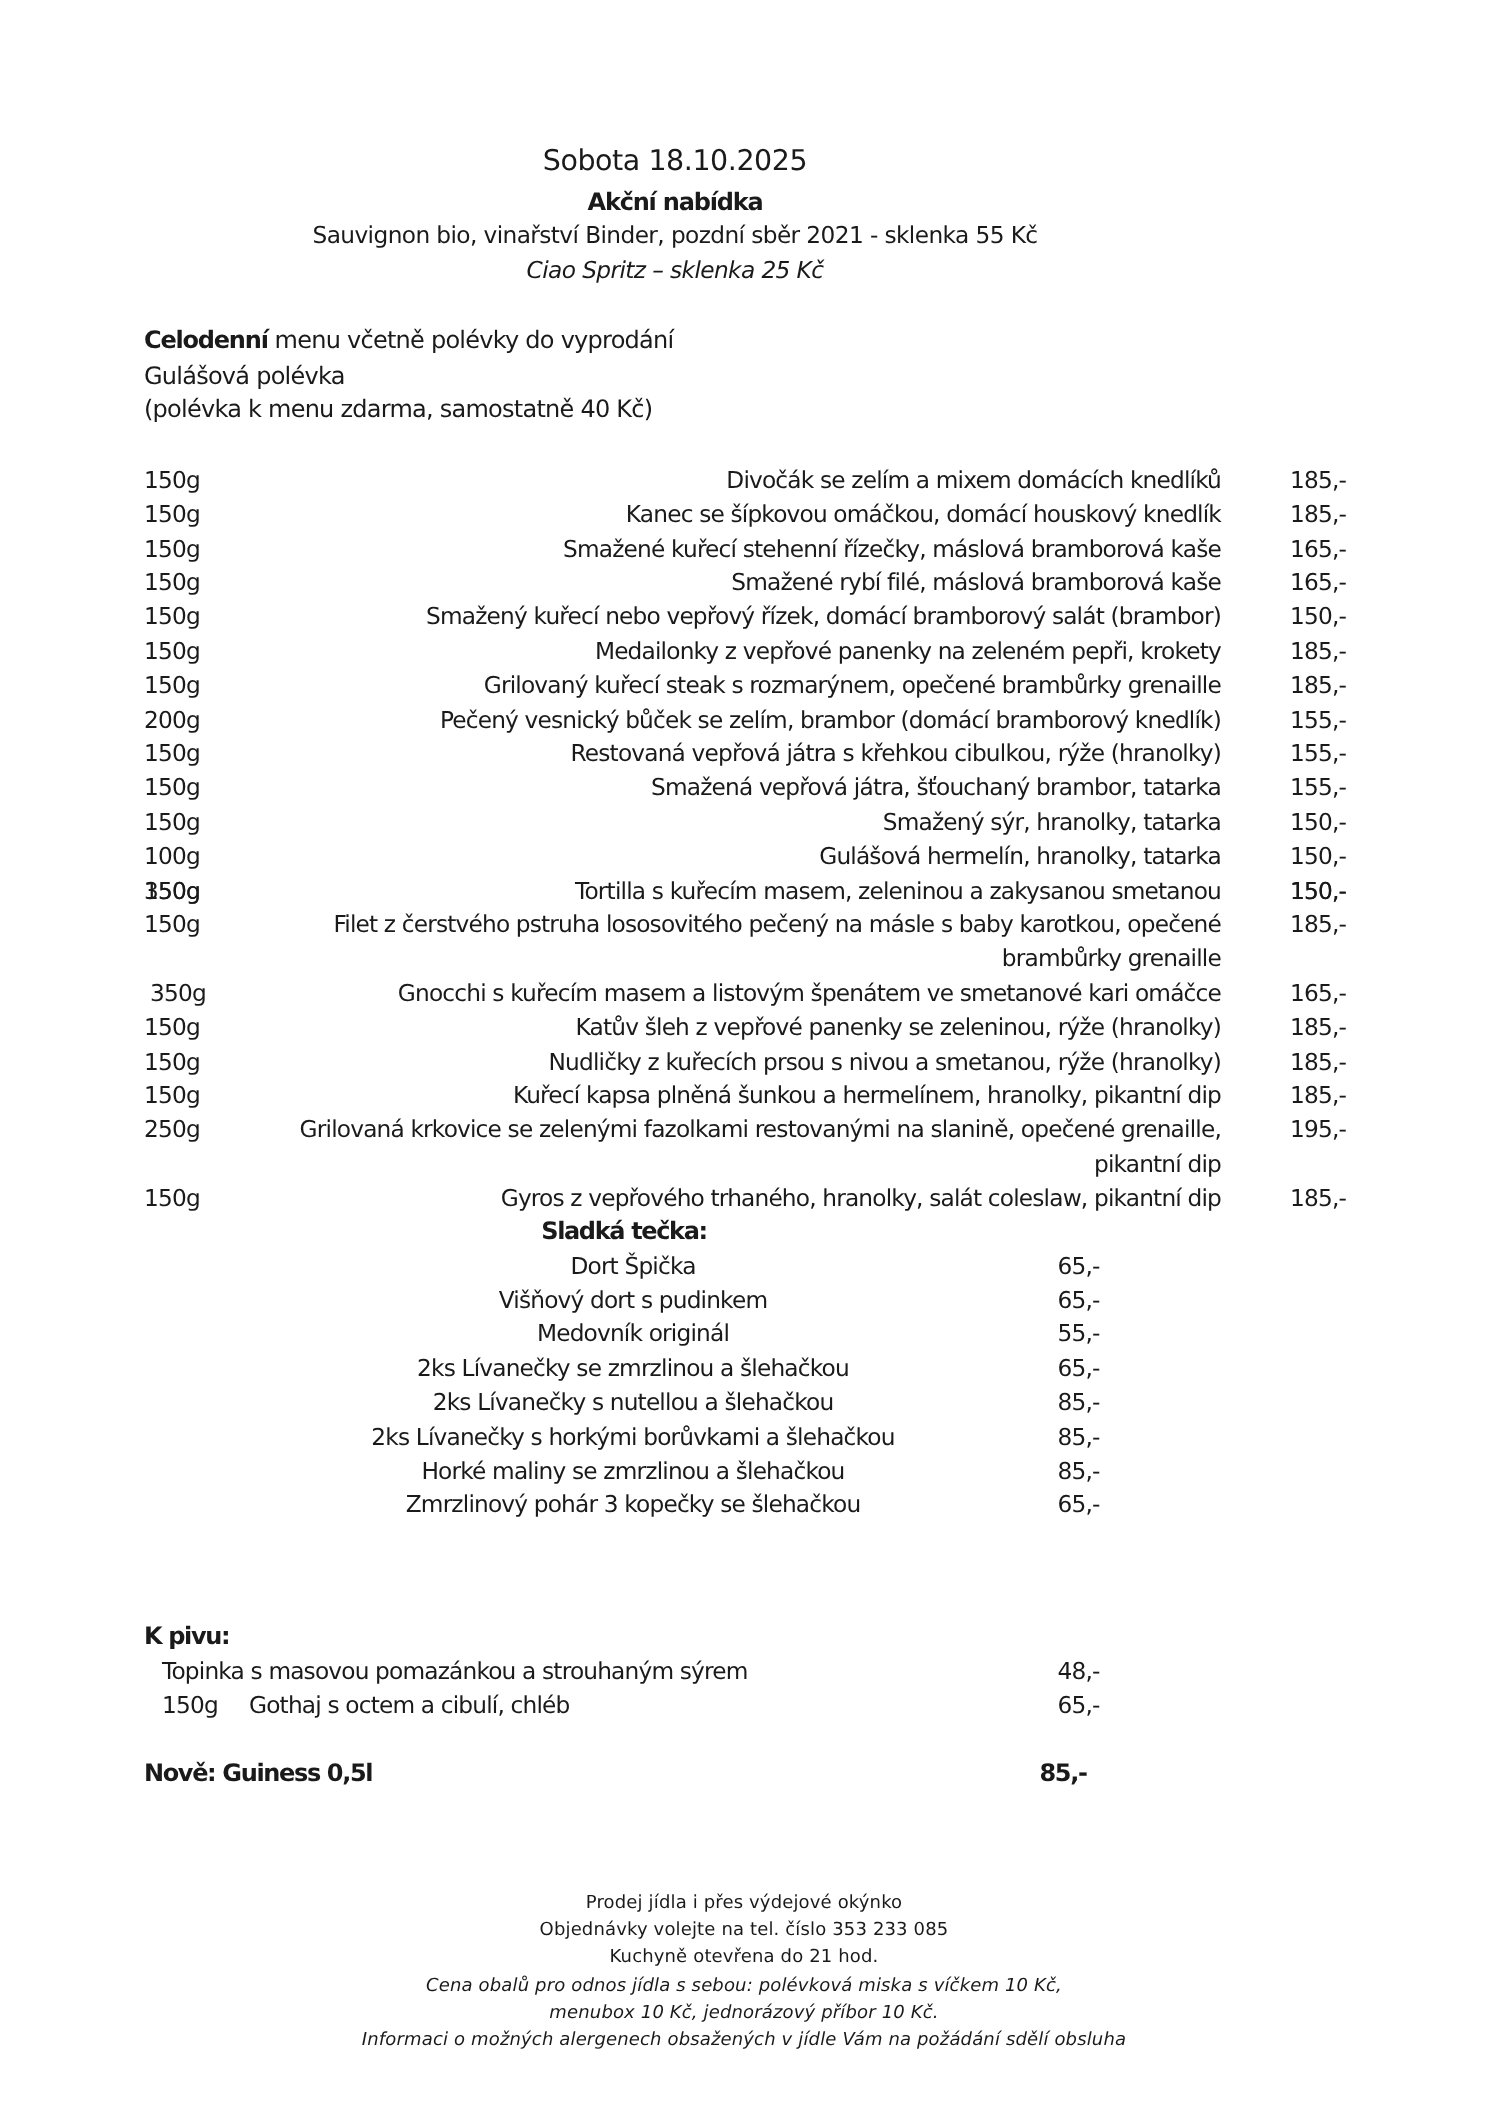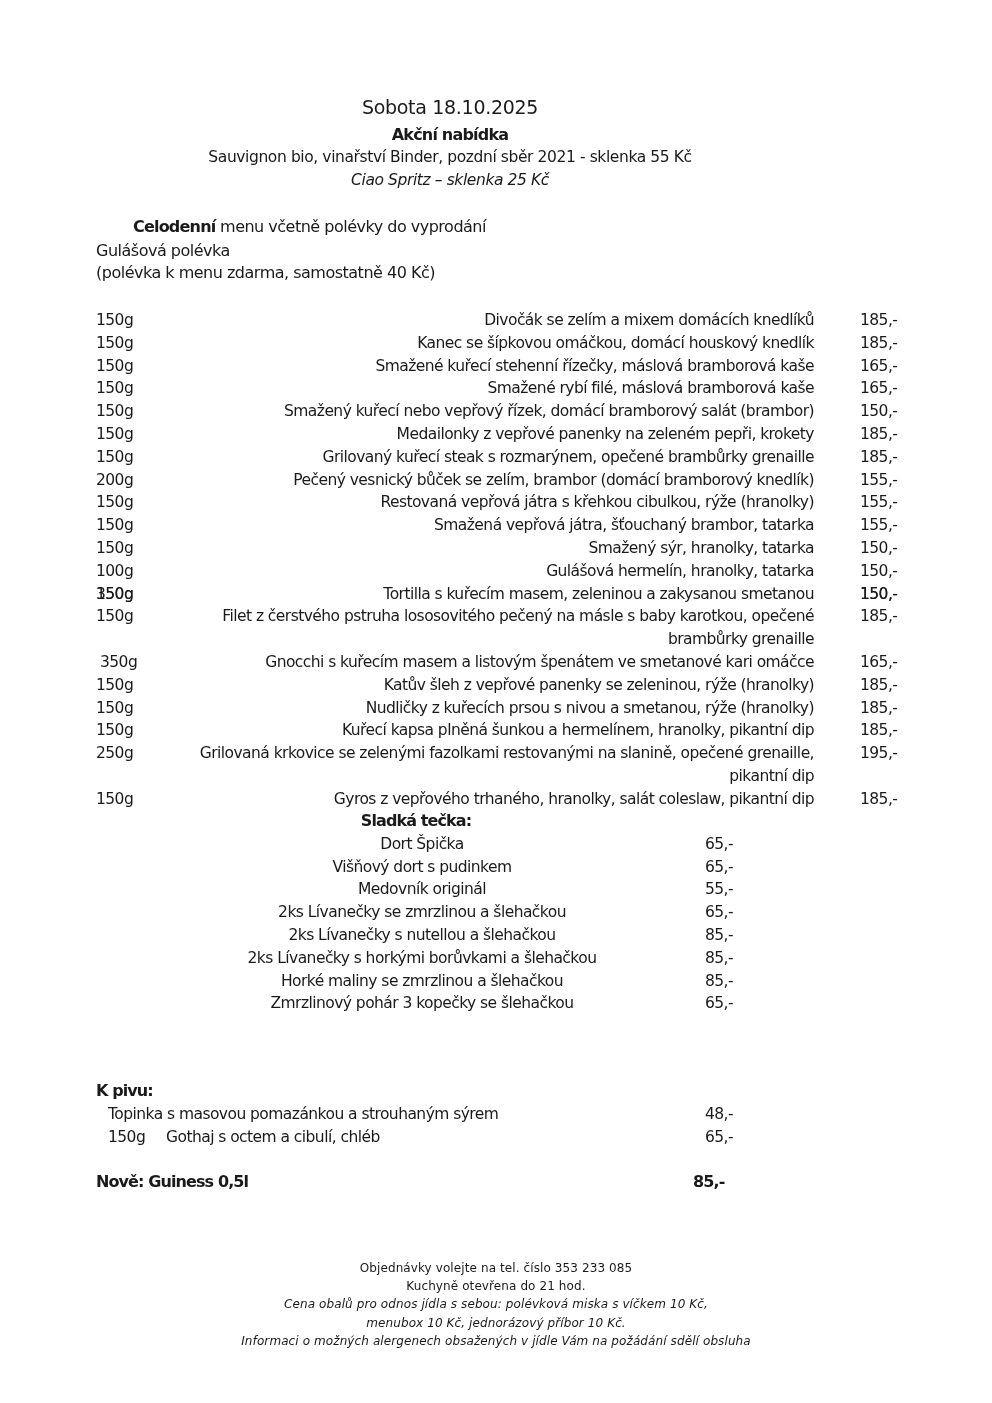--- a/index.html
+++ b/index.html
@@ -9,21 +9,21 @@
     }
     .page { position: absolute; left: 0; top: 0; width: 992px; height: 1403px; }
     .center { position: absolute; left: 0; width: 900px; text-align: center; white-space: nowrap; }
     .title { top: 96px; font-size: 19px; letter-spacing: -0.3px; }
     .subtitle { top: 125px; font-size: 16px; font-weight: bold; letter-spacing: -0.8px; }
     .wine { top: 148px; font-size: 15.5px; letter-spacing: -0.4px; }
     .spritz { top: 171px; font-size: 15.5px; font-style: italic; letter-spacing: -0.4px; }
 
     .block { position: absolute; left: 96px; font-size: 16px; letter-spacing: -0.5px; white-space: nowrap; }
     .daily-head { top: 217px; }
-    .daily-head b { letter-spacing: -0.8px; margin-left: 37px; }
+    .daily-head b { letter-spacing: -0.8px; }
     .soup { top: 241px; }
     .soup-note { top: 263px; }
 
     .mains { position: absolute; left: 96px; top: 309px; width: 820px; }
     .row { position: relative; font-size: 15.5px; line-height: 22.8px; letter-spacing: -0.55px; }
     .row .w { position: absolute; left: 0; top: 0; }
     .row .d { margin-left: 58px; width: 660px; display: block; text-align: right; }
     .row .p { position: absolute; left: 764px; top: 0; }
     .row.indent .w { left: 4px; }
 
@@ -182,19 +182,20 @@
         <div class="srow"><span class="w2">150g</span><span>Gothaj s octem a cibulí, chléb</span><span class="p">65,-</span></div>
       </div>
   </div>
 
   <div class="guin">
     <span>Nově: Guiness 0,5l</span>
     <span class="p">85,-</span>
   </div>
 
   <div class="foot">
+    <div>Prodej jídla i přes výdejové okýnko</div>
     <div>Objednávky volejte na tel. číslo 353 233 085</div>
     <div>Kuchyně otevřena do 21 hod.</div>
     <div class="it">Cena obalů pro odnos jídla s sebou: polévková miska s víčkem 10 Kč,</div>
     <div class="it">menubox 10 Kč, jednorázový příbor 10 Kč.</div>
     <div class="it">Informaci o možných alergenech obsažených v jídle Vám na požádání sdělí obsluha</div>
   </div>
 </div>
 
 </body></html>

